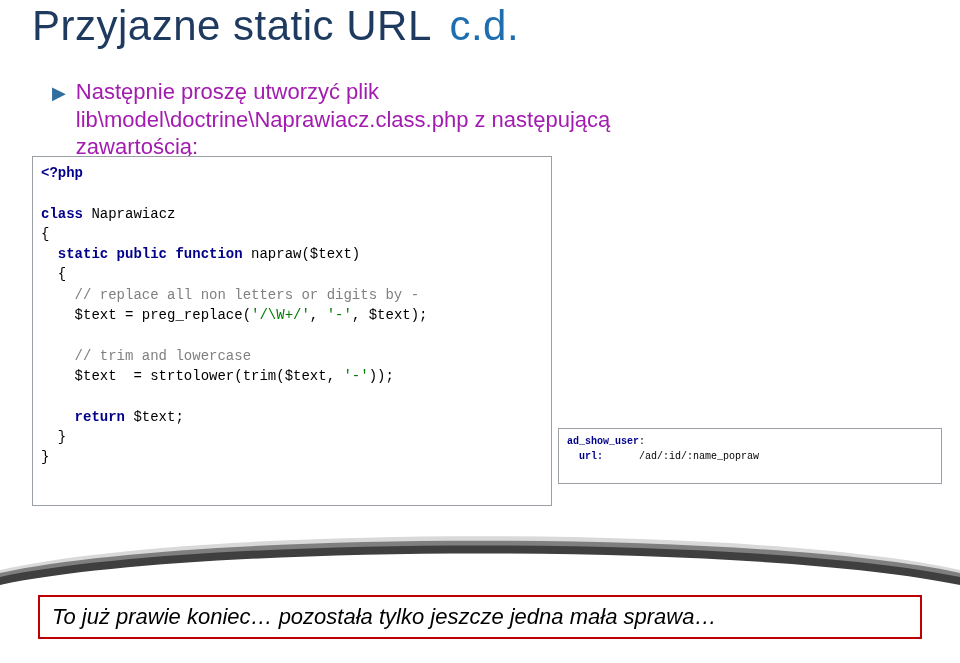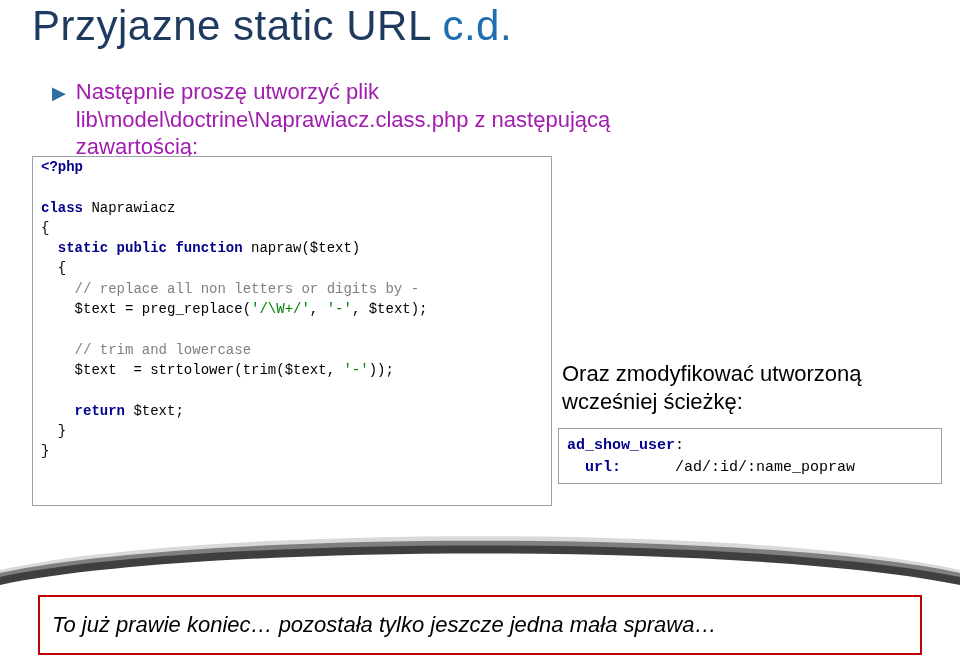--- a/index.html
+++ b/index.html
@@ -21,20 +21,21 @@
     position: absolute;
     top: 2px;
     left: 32px;
     font-size: 42px;
     font-weight: 400;
     color: #1f3a5f;
     letter-spacing: 0.5px;
   }
   .title .blue {
     color: #1f6fb0;
+    margin-left: 7px;
   }
   .bullet-row {
     position: absolute;
     top: 78px;
     left: 52px;
     display: flex;
     align-items: flex-start;
   }
   .bullet-marker {
     color: #2f6f9f;
@@ -48,21 +49,21 @@
     color: #a21caf;
   }
   .code-block-1 {
     position: absolute;
     top: 156px;
     left: 32px;
     width: 520px;
     height: 350px;
     border: 1px solid #9aa0a6;
     box-sizing: border-box;
-    padding: 0 8px;
+    padding: 6px 8px;
     font-family: "Courier New", monospace;
     font-size: 14px;
     line-height: 1.45;
     white-space: pre;
     background: #ffffff;
     overflow: hidden;
   }
   .kw { color: #00008b; font-weight: bold; }
   .plain { color: #000; }
   .comment { color: #808080; }
@@ -79,39 +80,39 @@
   .code-block-2 {
     position: absolute;
     top: 428px;
     left: 558px;
     width: 384px;
     height: 56px;
     border: 1px solid #9aa0a6;
     box-sizing: border-box;
     padding: 6px 8px;
     font-family: "Courier New", monospace;
-    font-size: 15px;
+    font-size: 10px;
     line-height: 1.45;
     white-space: pre;
     background: #ffffff;
   }
   .swoosh {
     position: absolute;
     left: 0;
     top: 515px;
     width: 960px;
     height: 70px;
     pointer-events: none;
   }
   .callout {
     position: absolute;
     left: 38px;
     top: 595px;
     width: 884px;
-    height: 60px;
+    height: 44px;
     border: 2px solid #c00000;
     box-sizing: border-box;
     display: flex;
     align-items: center;
     padding: 0 12px;
     font-size: 22px;
     font-style: italic;
     color: #000;
     background: #fff;
   }
@@ -141,21 +142,20 @@
 <span class="comment">    // replace all non letters or digits by -</span>
 <span class="plain">    $text = preg_replace(</span><span class="str">'/\W+/'</span><span class="plain">, </span><span class="str">'-'</span><span class="plain">, $text);</span>
 
 <span class="comment">    // trim and lowercase</span>
 <span class="plain">    $text  = strtolower(trim($text, </span><span class="str">'-'</span><span class="plain">));</span>
 
 <span class="kw">    return</span><span class="plain"> $text;</span>
 <span class="plain">  }</span>
 <span class="plain">}</span></div>
 
-  <div class="intro-2"><span>Oraz zmodyfikować utworzoną wcześniej ścieżkę:</span></div>
 
   <div class="code-block-2"><span class="kw">ad_show_user</span><span class="plain">:</span>
 <span class="kw">  url:</span><span class="plain">      /ad/:id/:name_popraw</span></div>
 
   <svg class="swoosh" viewBox="0 0 960 70" preserveAspectRatio="none">
     <path d="M0,55 C200,10 760,10 960,55 L960,62 C760,18 200,18 0,62 Z" fill="#d9d9d9"></path>
     <path d="M0,58 C200,15 760,15 960,58 L960,64 C760,22 200,22 0,64 Z" fill="#7f7f7f"></path>
     <path d="M0,62 C200,20 760,20 960,62 L960,70 C760,28 200,28 0,70 Z" fill="#3f3f3f"></path>
   </svg>
 

